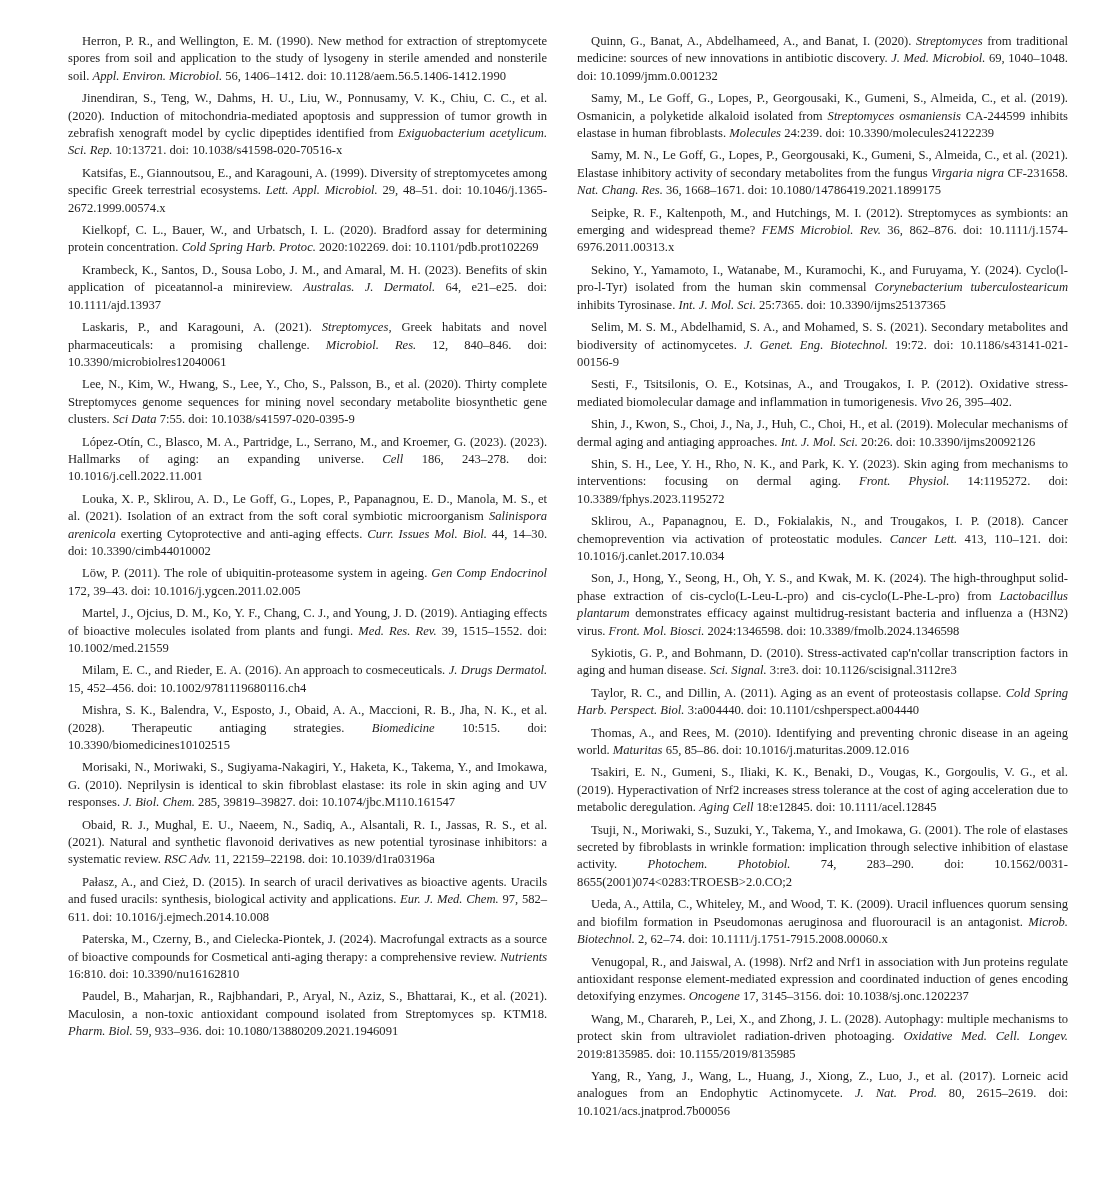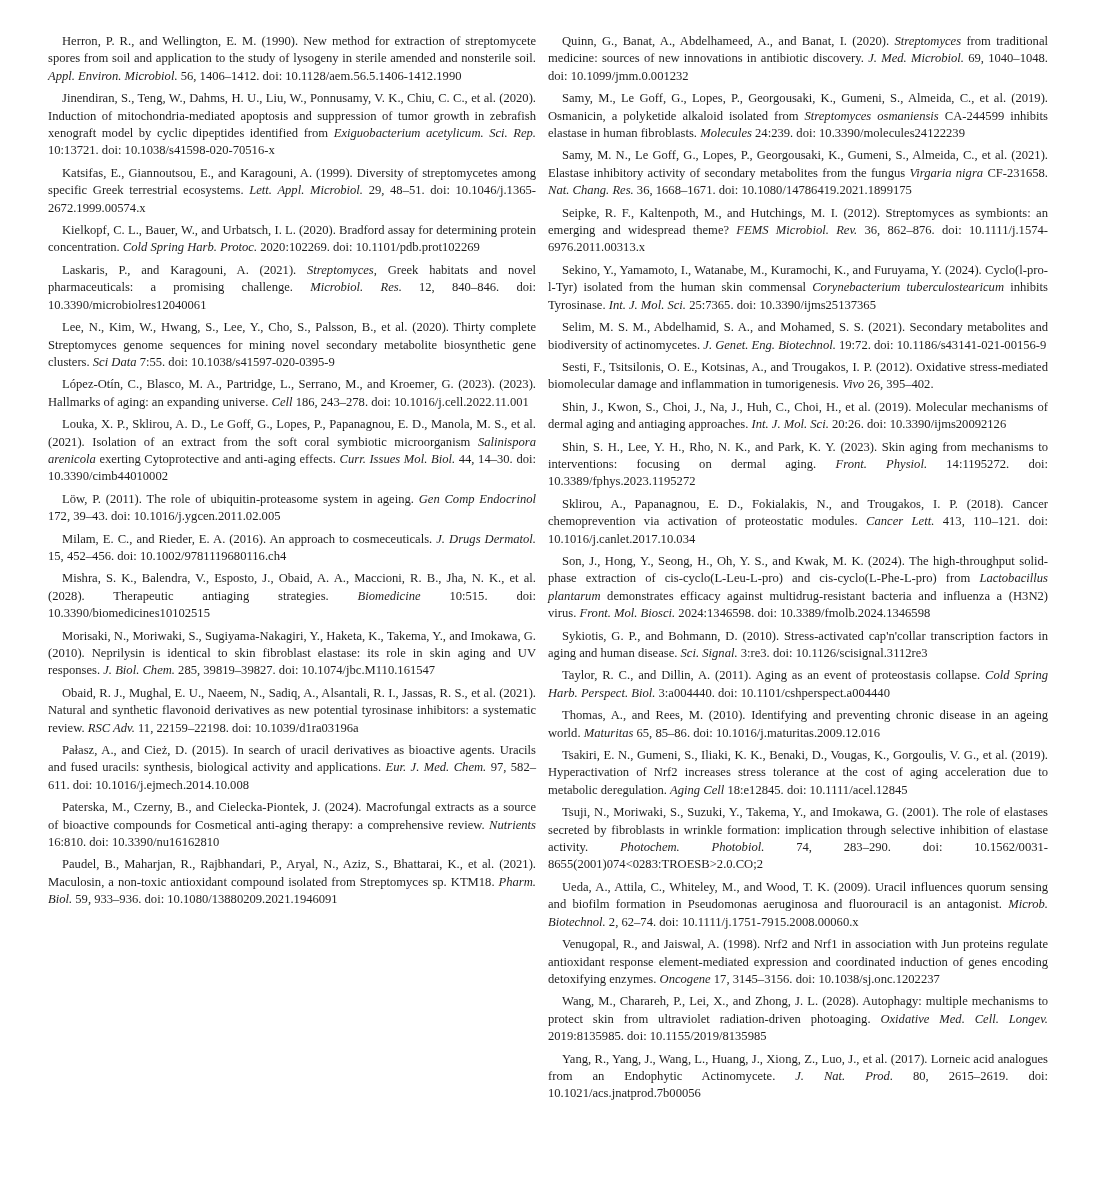--- a/index.html
+++ b/index.html
@@ -9,22 +9,22 @@
   }
   body {
     width: 1100px;
     height: 1193px;
     overflow: hidden;
     font-family: "Liberation Serif", serif;
   }
   .page {
     box-sizing: border-box;
     display: flex;
-    padding: 33px 32px 0 48px;
-    gap: 12px;
+    padding: 33px 32px 0 68px;
+    gap: 30px;
   }
   .col {
     box-sizing: border-box;
   }
   .col-left  { width: 488px; }
   .col-right { width: 500px; }
   p.ref {
     margin: 0 0 5px 0;
     font-size: 12.6px;
     line-height: 17.4px;
@@ -36,25 +36,27 @@
 </style>
 </head>
 <body>
 
 <div class="page">
   <div class="col col-left" id="col-left">
       <p class="ref"><span class="rm">Herron, P. R., and Wellington, E. M. (1990). New method for extraction of streptomycete spores from soil and application to the study of lysogeny in sterile amended and nonsterile soil. </span><span class="it">Appl. Environ. Microbiol.</span><span class="rm"> 56, 1406–1412. doi: 10.1128/aem.56.5.1406-1412.1990</span></p>
       <p class="ref"><span class="rm">Jinendiran, S., Teng, W., Dahms, H. U., Liu, W., Ponnusamy, V. K., Chiu, C. C., et al. (2020). Induction of mitochondria-mediated apoptosis and suppression of tumor growth in zebrafish xenograft model by cyclic dipeptides identified from </span><span class="it">Exiguobacterium acetylicum. Sci. Rep.</span><span class="rm"> 10:13721. doi: 10.1038/s41598-020-70516-x</span></p>
       <p class="ref"><span class="rm">Katsifas, E., Giannoutsou, E., and Karagouni, A. (1999). Diversity of streptomycetes among specific Greek terrestrial ecosystems. </span><span class="it">Lett. Appl. Microbiol.</span><span class="rm"> 29, 48–51. doi: 10.1046/j.1365-2672.1999.00574.x</span></p>
       <p class="ref"><span class="rm">Kielkopf, C. L., Bauer, W., and Urbatsch, I. L. (2020). Bradford assay for determining protein concentration. </span><span class="it">Cold Spring Harb. Protoc.</span><span class="rm"> 2020:102269. doi: 10.1101/pdb.prot102269</span></p>
+      <p class="ref"><span class="rm">Krambeck, K., Santos, D., Sousa Lobo, J. M., and Amaral, M. H. (2023). Benefits of skin application of piceatannol-a minireview. </span><span class="it">Australas. J. Dermatol.</span><span class="rm"> 64, e21–e25. doi: 10.1111/ajd.13937</span></p>
       <p class="ref"><span class="rm">Laskaris, P., and Karagouni, A. (2021). </span><span class="it">Streptomyces</span><span class="rm">, Greek habitats and novel pharmaceuticals: a promising challenge. </span><span class="it">Microbiol. Res.</span><span class="rm"> 12, 840–846. doi: 10.3390/microbiolres12040061</span></p>
       <p class="ref"><span class="rm">Lee, N., Kim, W., Hwang, S., Lee, Y., Cho, S., Palsson, B., et al. (2020). Thirty complete Streptomyces genome sequences for mining novel secondary metabolite biosynthetic gene clusters. </span><span class="it">Sci Data</span><span class="rm"> 7:55. doi: 10.1038/s41597-020-0395-9</span></p>
       <p class="ref"><span class="rm">López-Otín, C., Blasco, M. A., Partridge, L., Serrano, M., and Kroemer, G. (2023). (2023). Hallmarks of aging: an expanding universe. </span><span class="it">Cell</span><span class="rm"> 186, 243–278. doi: 10.1016/j.cell.2022.11.001</span></p>
       <p class="ref"><span class="rm">Louka, X. P., Sklirou, A. D., Le Goff, G., Lopes, P., Papanagnou, E. D., Manola, M. S., et al. (2021). Isolation of an extract from the soft coral symbiotic microorganism </span><span class="it">Salinispora arenicola</span><span class="rm"> exerting Cytoprotective and anti-aging effects. </span><span class="it">Curr. Issues Mol. Biol.</span><span class="rm"> 44, 14–30. doi: 10.3390/cimb44010002</span></p>
       <p class="ref"><span class="rm">Löw, P. (2011). The role of ubiquitin-proteasome system in ageing. </span><span class="it">Gen Comp Endocrinol</span><span class="rm"> 172, 39–43. doi: 10.1016/j.ygcen.2011.02.005</span></p>
+      <p class="ref"><span class="rm">Martel, J., Ojcius, D. M., Ko, Y. F., Chang, C. J., and Young, J. D. (2019). Antiaging effects of bioactive molecules isolated from plants and fungi. </span><span class="it">Med. Res. Rev.</span><span class="rm"> 39, 1515–1552. doi: 10.1002/med.21559</span></p>
       <p class="ref"><span class="rm">Milam, E. C., and Rieder, E. A. (2016). An approach to cosmeceuticals. </span><span class="it">J. Drugs Dermatol.</span><span class="rm"> 15, 452–456. doi: 10.1002/9781119680116.ch4</span></p>
       <p class="ref"><span class="rm">Mishra, S. K., Balendra, V., Esposto, J., Obaid, A. A., Maccioni, R. B., Jha, N. K., et al. (2028). Therapeutic antiaging strategies. </span><span class="it">Biomedicine</span><span class="rm"> 10:515. doi: 10.3390/biomedicines10102515</span></p>
       <p class="ref"><span class="rm">Morisaki, N., Moriwaki, S., Sugiyama-Nakagiri, Y., Haketa, K., Takema, Y., and Imokawa, G. (2010). Neprilysin is identical to skin fibroblast elastase: its role in skin aging and UV responses. </span><span class="it">J. Biol. Chem.</span><span class="rm"> 285, 39819–39827. doi: 10.1074/jbc.M110.161547</span></p>
       <p class="ref"><span class="rm">Obaid, R. J., Mughal, E. U., Naeem, N., Sadiq, A., Alsantali, R. I., Jassas, R. S., et al. (2021). Natural and synthetic flavonoid derivatives as new potential tyrosinase inhibitors: a systematic review. </span><span class="it">RSC Adv.</span><span class="rm"> 11, 22159–22198. doi: 10.1039/d1ra03196a</span></p>
       <p class="ref"><span class="rm">Pałasz, A., and Cież, D. (2015). In search of uracil derivatives as bioactive agents. Uracils and fused uracils: synthesis, biological activity and applications. </span><span class="it">Eur. J. Med. Chem.</span><span class="rm"> 97, 582–611. doi: 10.1016/j.ejmech.2014.10.008</span></p>
       <p class="ref"><span class="rm">Paterska, M., Czerny, B., and Cielecka-Piontek, J. (2024). Macrofungal extracts as a source of bioactive compounds for Cosmetical anti-aging therapy: a comprehensive review. </span><span class="it">Nutrients</span><span class="rm"> 16:810. doi: 10.3390/nu16162810</span></p>
       <p class="ref"><span class="rm">Paudel, B., Maharjan, R., Rajbhandari, P., Aryal, N., Aziz, S., Bhattarai, K., et al. (2021). Maculosin, a non-toxic antioxidant compound isolated from Streptomyces sp. KTM18. </span><span class="it">Pharm. Biol.</span><span class="rm"> 59, 933–936. doi: 10.1080/13880209.2021.1946091</span></p>
     </div>
   <div class="col col-right" id="col-right">
       <p class="ref"><span class="rm">Quinn, G., Banat, A., Abdelhameed, A., and Banat, I. (2020). </span><span class="it">Streptomyces</span><span class="rm"> from traditional medicine: sources of new innovations in antibiotic discovery. </span><span class="it">J. Med. Microbiol.</span><span class="rm"> 69, 1040–1048. doi: 10.1099/jmm.0.001232</span></p>

